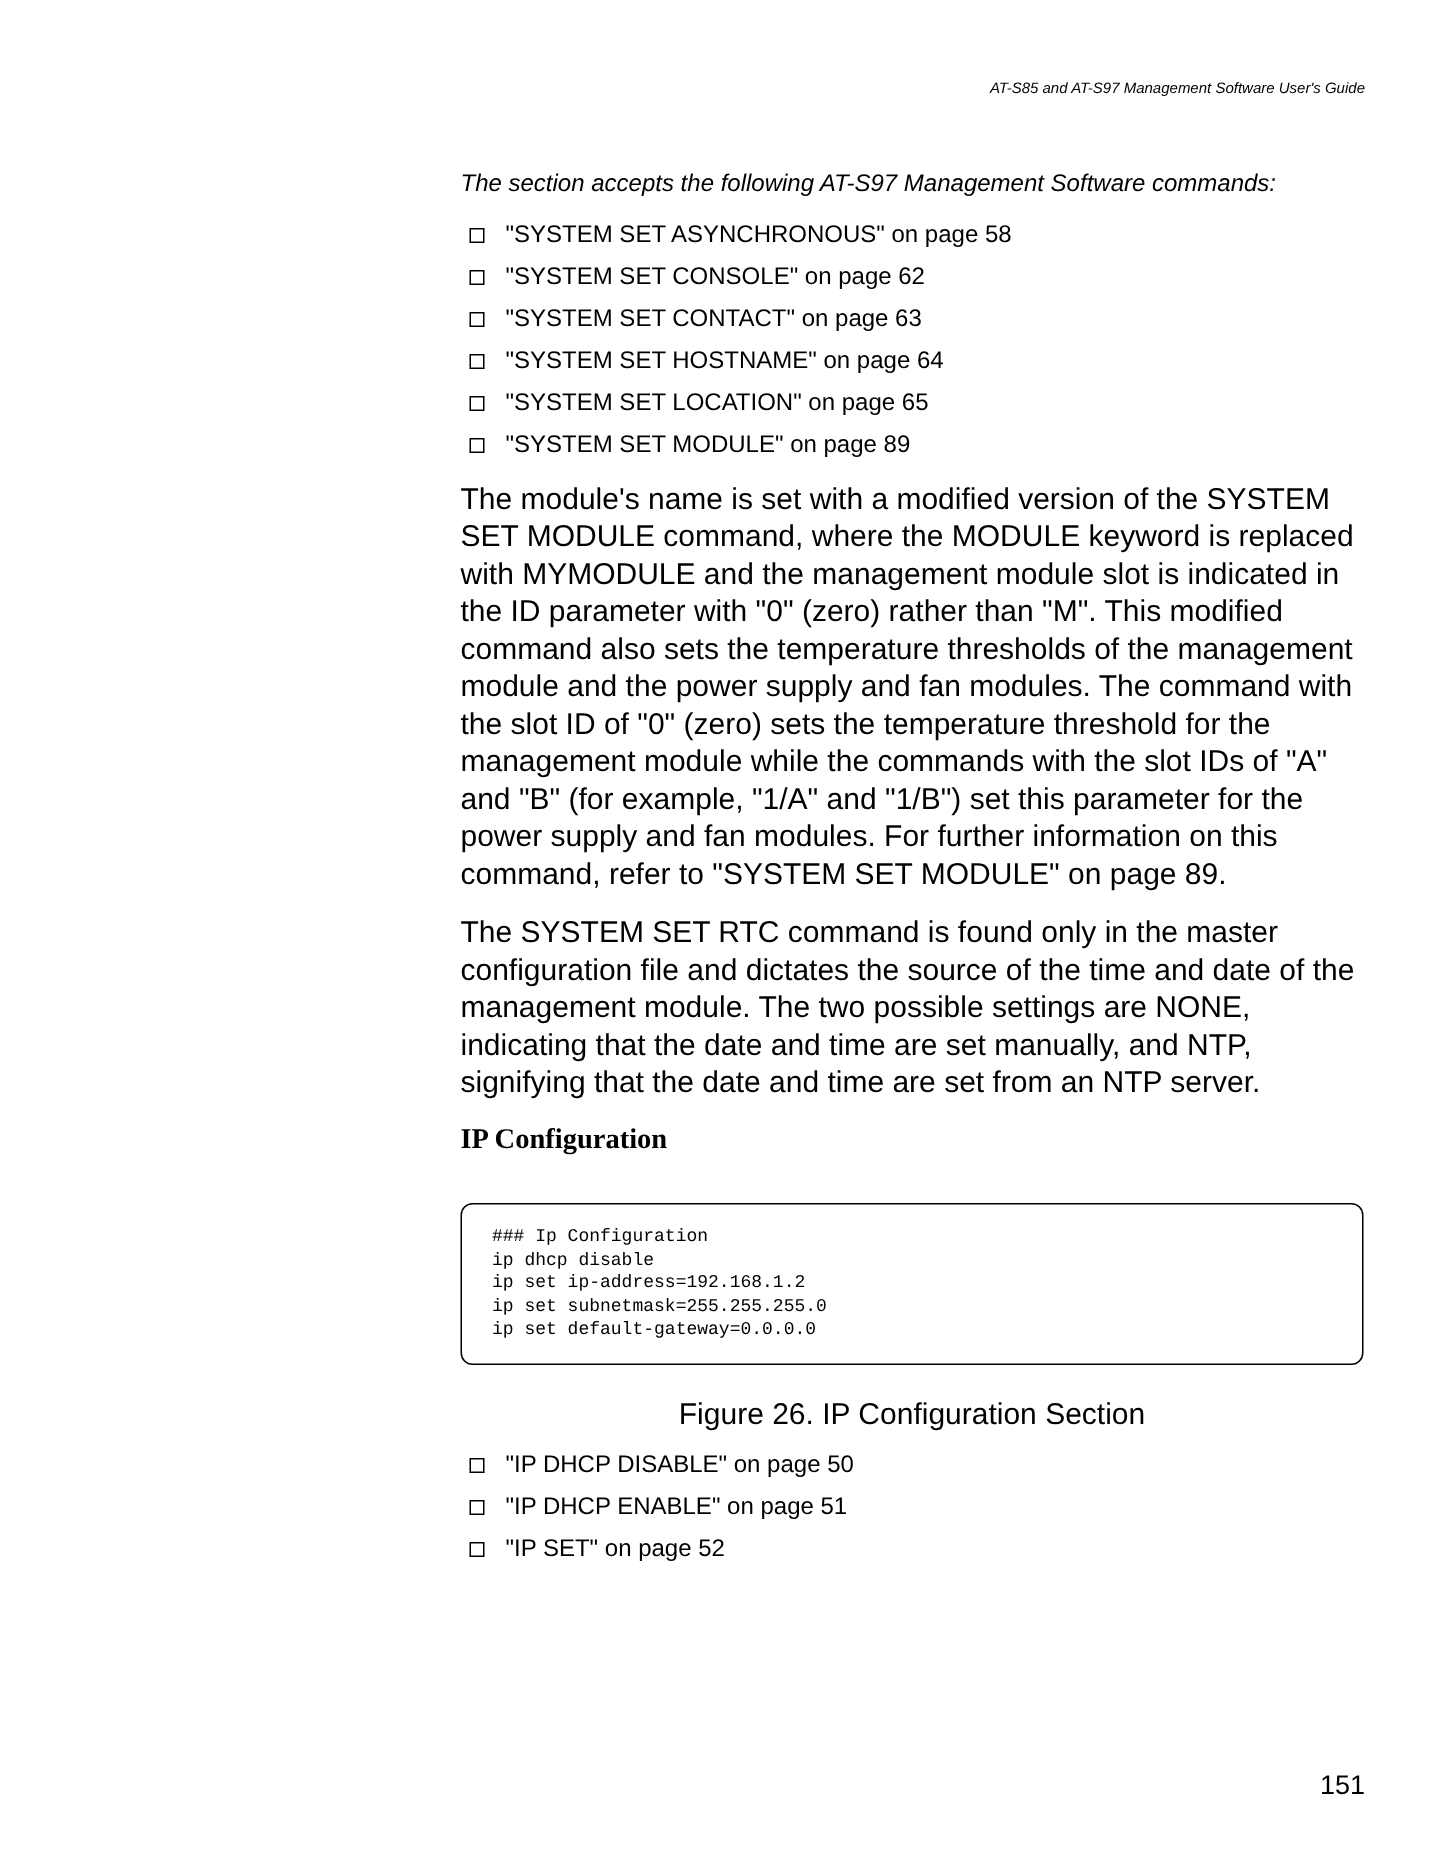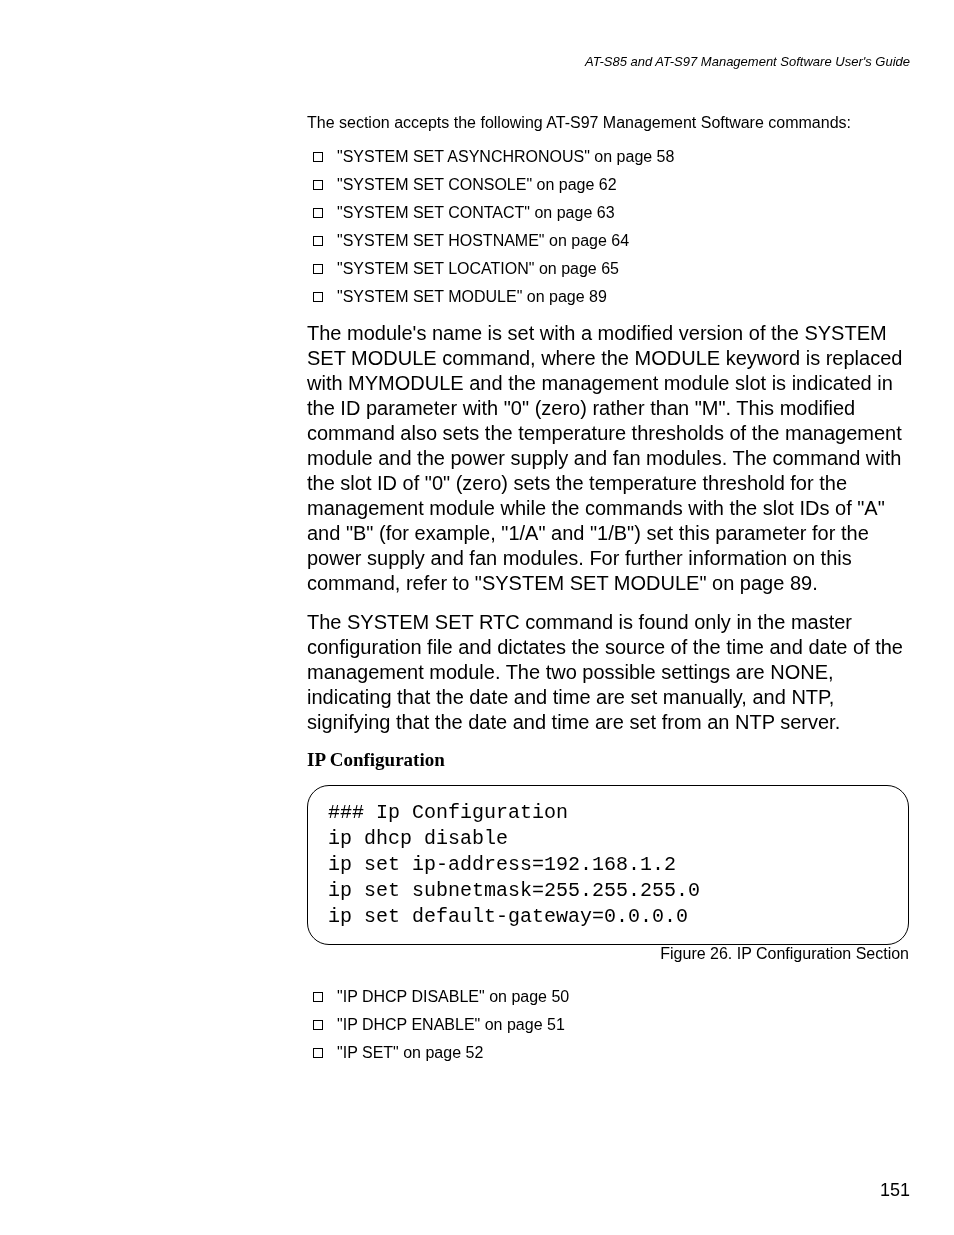--- a/index.html
+++ b/index.html
@@ -12,33 +12,34 @@
       background: #fff;
       width: 954px;
       height: 1235px;
       position: relative;
       color: #000;
     }
     .page-header {
       position: absolute;
       top: 54px;
       right: 44px;
-      font-size: 13px;
+      font-size: 10px;
       font-style: italic;
     }
     .content {
       position: absolute;
       top: 113px;
       left: 307px;
       width: 602px;
     }
     .para {
       font-size: 16px;
       line-height: 1.25;
       margin-bottom: 14px;
+      font-style: italic;
     }
     .para2 {
       font-size: 20px;
       line-height: 1.25;
       margin-top: 14px;
       margin-bottom: 14px;
     }
     .list {
       list-style: none;
       margin-bottom: 14px;
@@ -67,36 +68,37 @@
       top: 7px;
       width: 4px;
       height: 4px;
       background: #fff;
     }
     .subheading {
       font-family: "Times New Roman", Times, serif;
       font-weight: bold;
       font-size: 19px;
       margin-top: 8px;
-      margin-bottom: 14px;
+      margin-bottom: 31px;
     }
     .code-box {
       border: 1px solid #000;
-      border-radius: 22px;
+      border-radius: 8px;
       padding: 14px 20px;
       font-family: "Courier New", Courier, monospace;
-      font-size: 20px;
+      font-size: 12px;
       line-height: 1.3;
       white-space: pre;
       margin-top: 8px;
+      margin-bottom: 22px;
     }
     .figure-caption {
-      text-align: right;
-      font-size: 16px;
-      margin-bottom: 24px;
+      text-align: center;
+      font-size: 20px;
+      margin-bottom: 12px;
     }
     .page-number {
       position: absolute;
       bottom: 34px;
       right: 44px;
       font-size: 18px;
     }
   </style>
 </head>
 <body>

